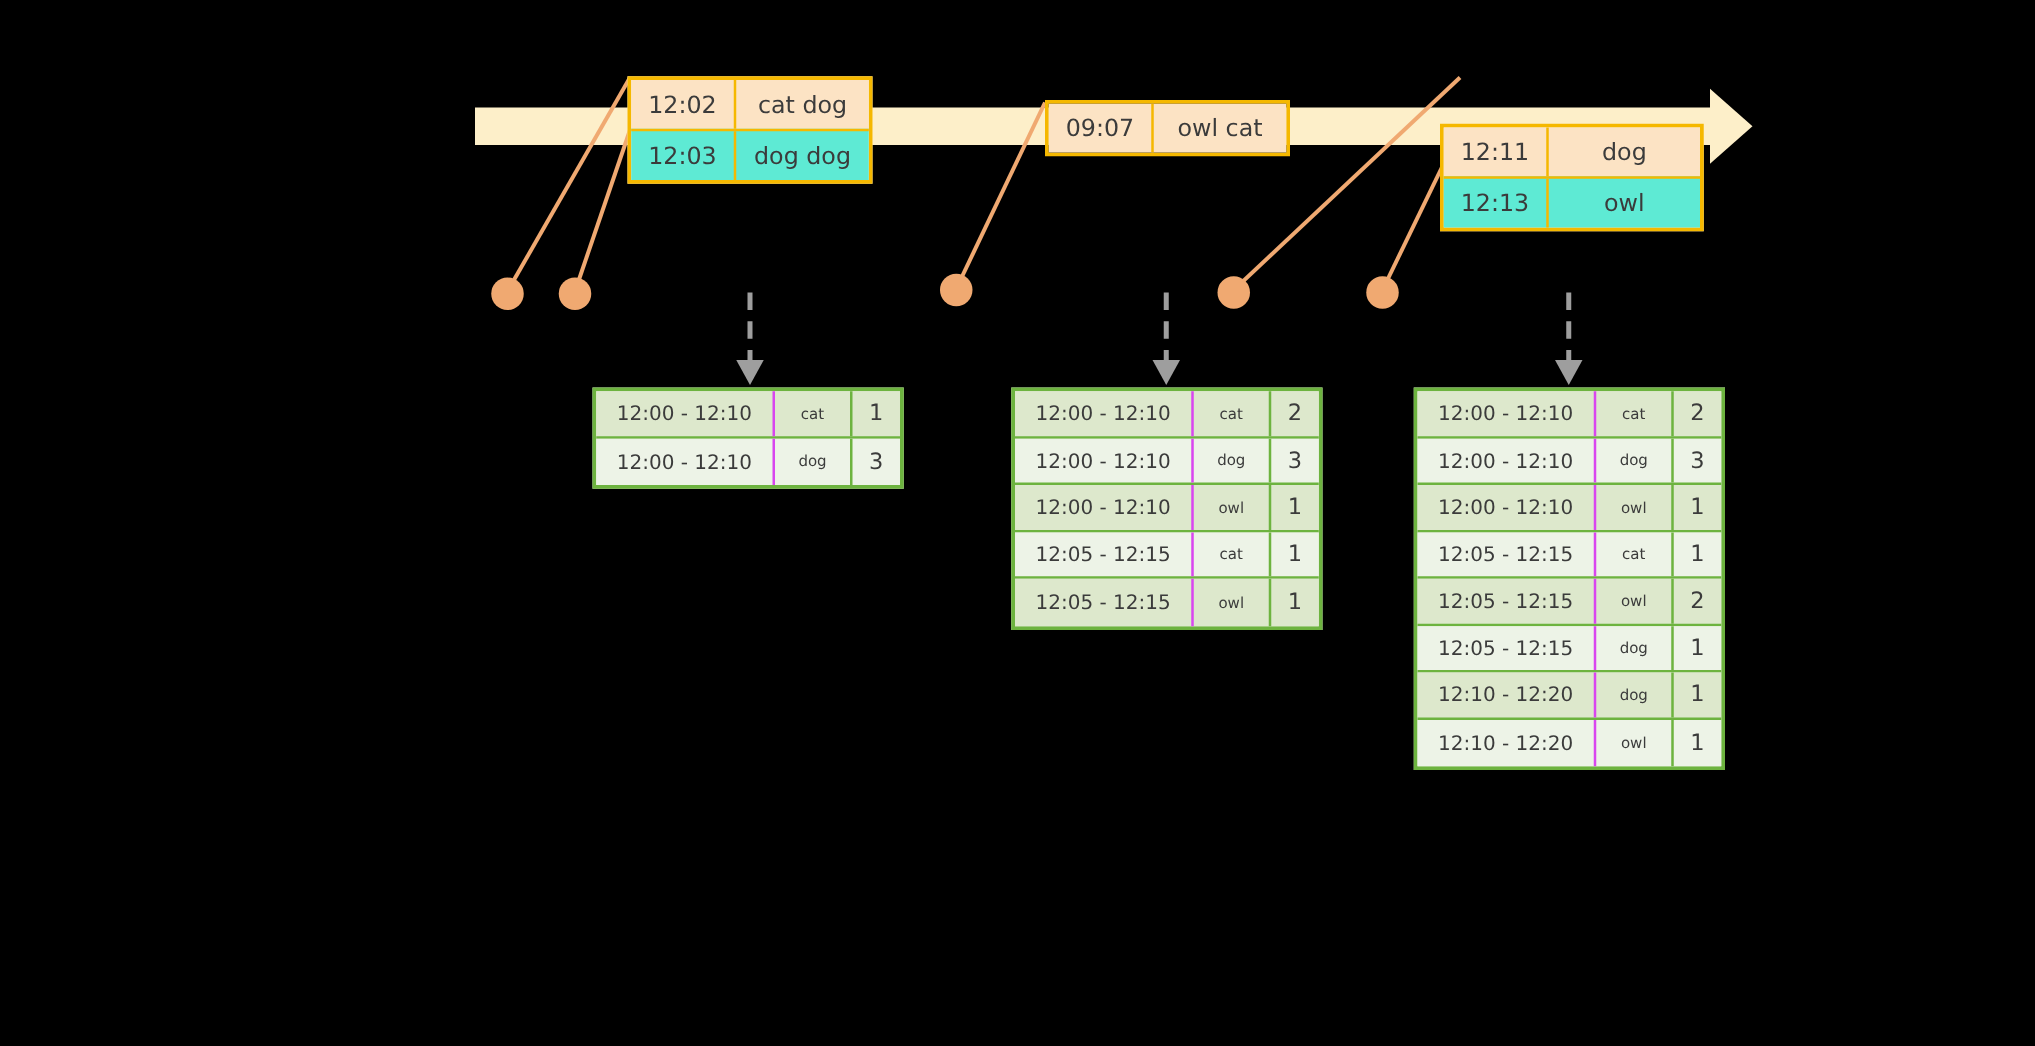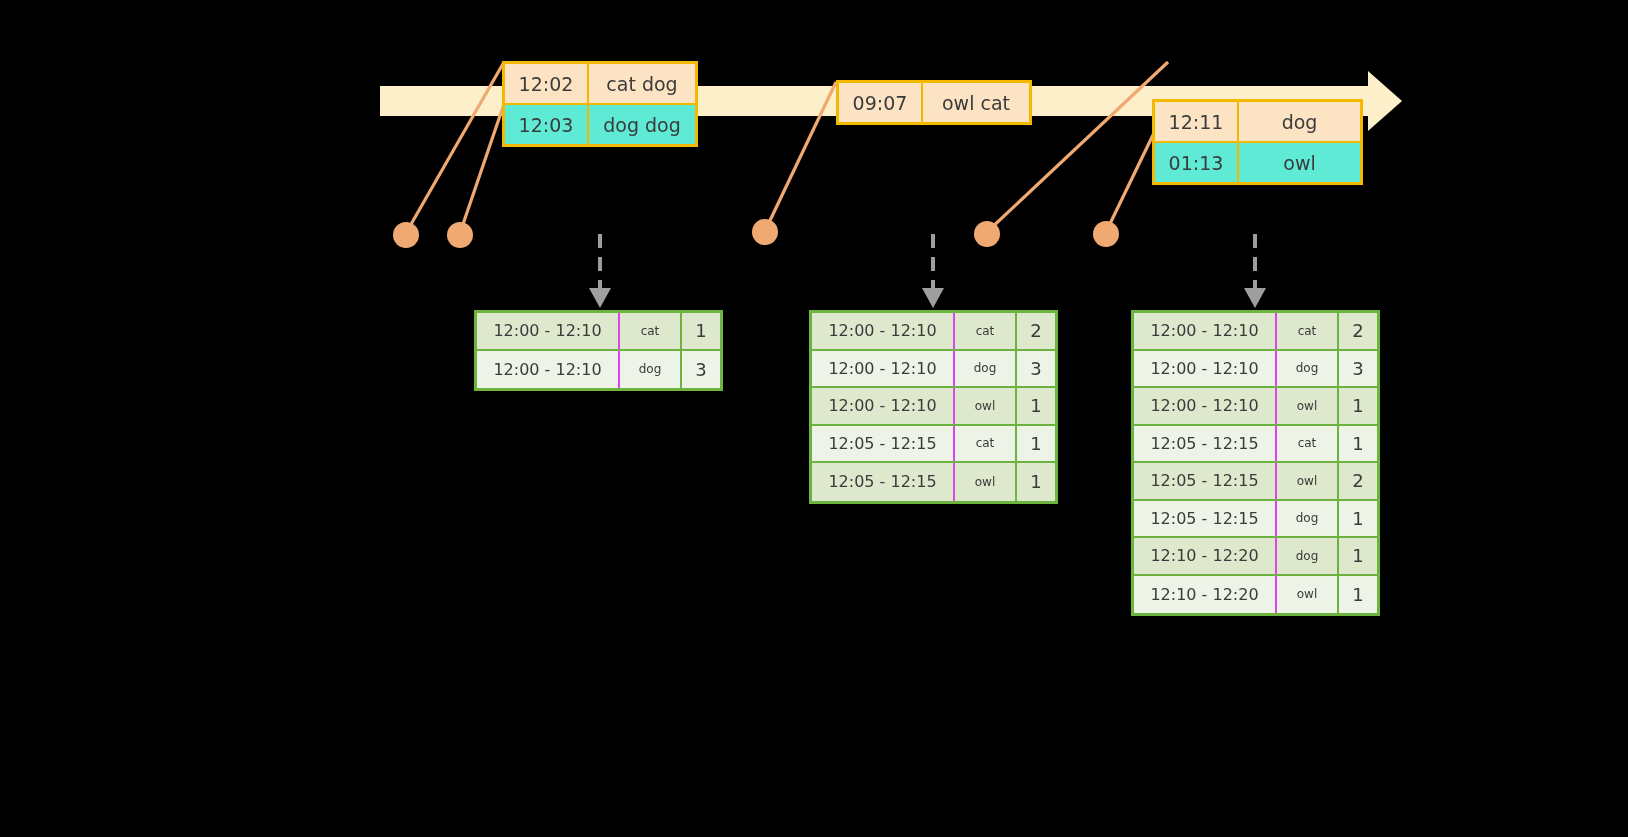--- a/index.html
+++ b/index.html
@@ -179,21 +179,21 @@
       <span class="event-words">owl cat</span>
     </div>
   </div>
 
   <div class="event-box" id="event-group-3" style="left:1152px; top:61px; width:211px;margin-top:38px;">
     <div class="event-row shade-a">
       <span class="event-time">12:11</span>
       <span class="event-words">dog</span>
     </div>
     <div class="event-row shade-b">
-      <span class="event-time">01:13</span>
+      <span class="event-time">12:13</span>
       <span class="event-words">owl</span>
     </div>
   </div>
 
   <div class="result-table" id="table-1">
       <div class="res-row shade-a">
         <span class="res-window">12:00 - 12:10</span>
         <span class="res-word">cat</span>
         <span class="res-count">1</span>
       </div>

